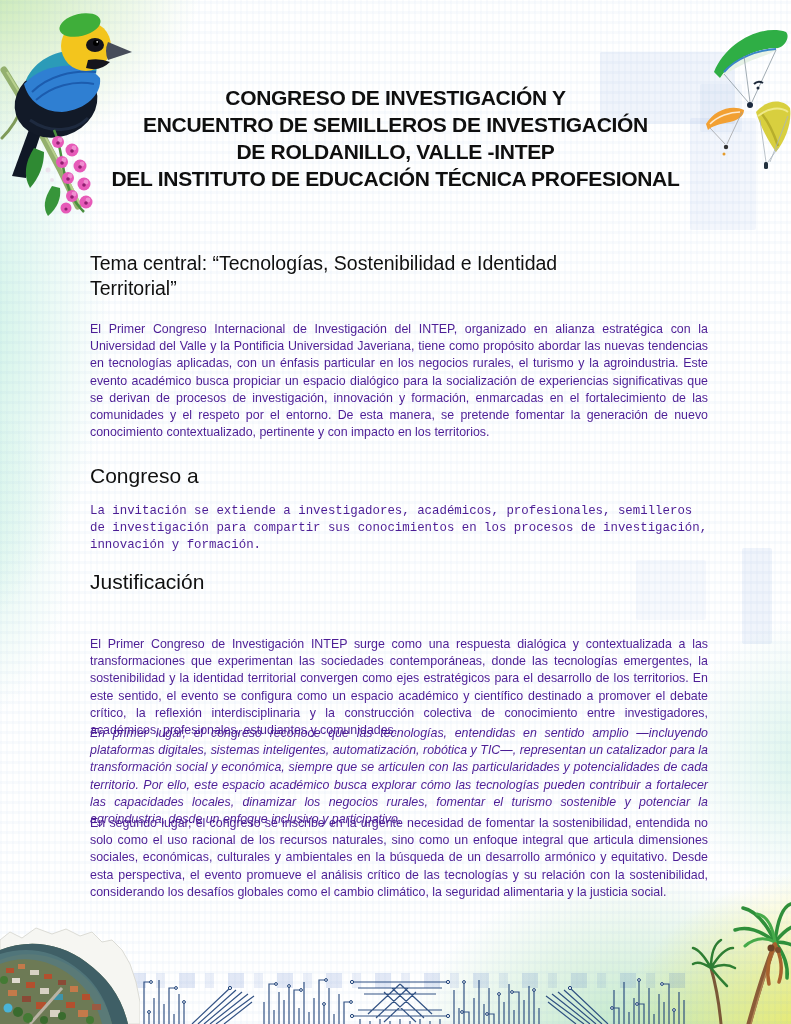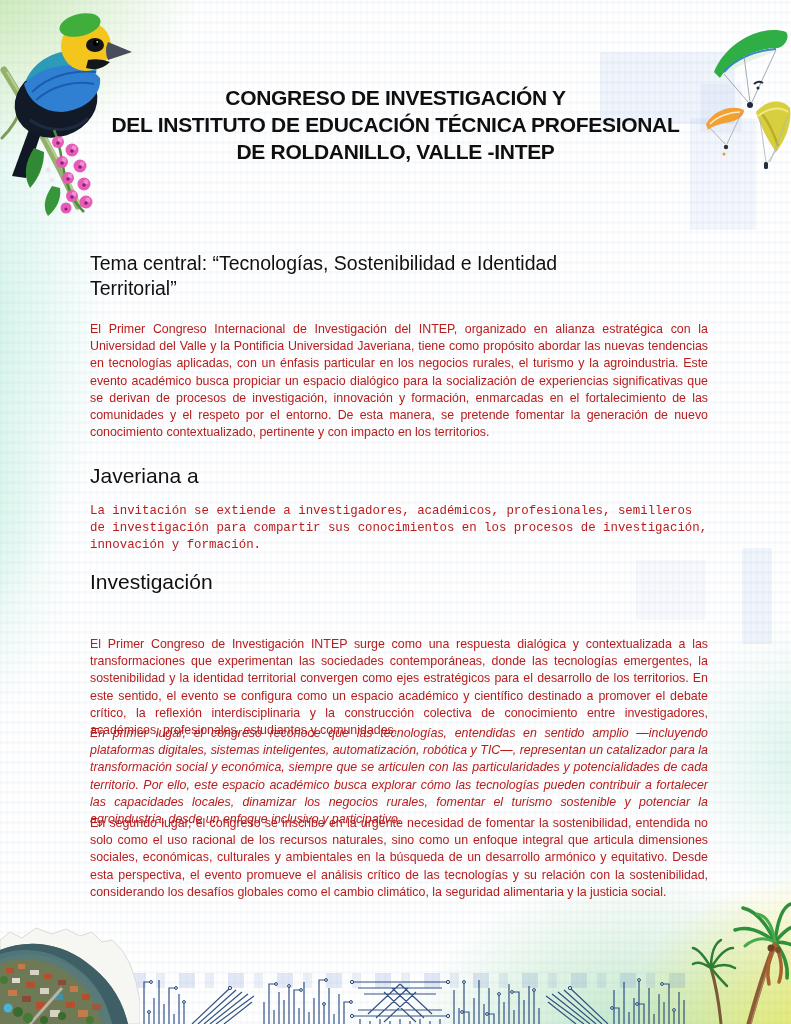--- a/index.html
+++ b/index.html
@@ -39,21 +39,21 @@
     position:absolute;top:84px;left:0;right:0;z-index:3;text-align:center;
     font-weight:bold;font-size:21px;line-height:27px;color:#0f0f0f;letter-spacing:-.3px;
   }
   .title span{display:block;}
   .h{position:absolute;left:90px;z-index:3;margin:0;font-weight:normal;color:#101010;}
   .h-tema{top:251px;width:495px;font-size:19.5px;line-height:25px;}
   .h-dirigido{top:463px;font-size:21px;line-height:26px;}
   .h-just{top:569px;font-size:21px;line-height:26px;}
   .body-text{
     position:absolute;left:90px;width:618px;z-index:3;margin:0;
-    font-size:12.4px;line-height:17.2px;text-align:justify;color:#b91c1c;
+    font-size:12.4px;line-height:17.2px;text-align:justify;color:#4c1d95;
   }
   .p-tema{top:321px;}
   .p-dirigido{top:503px;text-align:left;font-family:Liberation Mono, monospace;}
   .p-j1{top:636px;}
   .p-j2{top:725px;font-style:italic;}
   .p-j3{top:815px;}
   .bird{position:absolute;left:0;top:0;z-index:2;}
   .paragliders{position:absolute;left:700px;top:20px;z-index:2;}
   .town{position:absolute;left:0;bottom:0;z-index:3;}
   .palms{position:absolute;right:0;bottom:0;z-index:2;}
@@ -143,31 +143,32 @@
     <circle cx="24" cy="134" r="1.5" fill="#e59b2c"></circle>
     <path d="M56,92 C66,80 82,78 90,88 C92,102 86,120 76,132 C70,124 60,106 56,92 Z" fill="#d8cf3f"></path>
     <path d="M62,94 C70,104 74,114 78,126" stroke="#b7ae2c" stroke-width="2.5" fill="none"></path>
     <path d="M58,96 C68,88 80,86 88,92" stroke="#efe98a" stroke-width="2" fill="none"></path>
     <path d="M60,100 L66,142 M78,128 L68,142 M88,96 L70,142" stroke="#aab4bc" stroke-width="0.8" fill="none"></path>
     <rect x="64" y="142" width="4" height="7" rx="1.5" fill="#22303e"></rect>
   </svg>
 
   <header class="title">
     <span>CONGRESO DE INVESTIGACIÓN Y</span>
+    <span>ENCUENTRO DE SEMILLEROS DE INVESTIGACIÓN</span>
+    <span>DE ROLDANILLO, VALLE -INTEP</span>
     <span>DEL INSTITUTO DE EDUCACIÓN TÉCNICA PROFESIONAL</span>
-    <span>DE ROLDANILLO, VALLE -INTEP</span>
   </header>
 
   <h2 class="h h-tema">Tema central: “Tecnologías, Sostenibilidad e Identidad Territorial”</h2>
   <p class="body-text p-tema">El Primer Congreso Internacional de Investigación del INTEP, organizado en alianza estratégica con la Universidad del Valle y la Pontificia Universidad Javeriana, tiene como propósito abordar las nuevas tendencias en tecnologías aplicadas, con un énfasis particular en los negocios rurales, el turismo y la agroindustria. Este evento académico busca propiciar un espacio dialógico para la socialización de experiencias significativas que se derivan de procesos de investigación, innovación y formación, enmarcadas en el fortalecimiento de las comunidades y el respeto por el entorno. De esta manera, se pretende fomentar la generación de nuevo conocimiento contextualizado, pertinente y con impacto en los territorios.</p>
 
-  <h2 class="h h-dirigido">Javeriana a</h2>
+  <h2 class="h h-dirigido">Congreso a</h2>
   <p class="body-text p-dirigido">La invitación se extiende a investigadores, académicos, profesionales, semilleros de investigación para compartir sus conocimientos en los procesos de investigación, innovación y formación.</p>
 
-  <h2 class="h h-just">Investigación</h2>
+  <h2 class="h h-just">Justificación</h2>
   <p class="body-text p-j1">El Primer Congreso de Investigación INTEP surge como una respuesta dialógica y contextualizada a las transformaciones que experimentan las sociedades contemporáneas, donde las tecnologías emergentes, la sostenibilidad y la identidad territorial convergen como ejes estratégicos para el desarrollo de los territorios. En este sentido, el evento se configura como un espacio académico y científico destinado a promover el debate crítico, la reflexión interdisciplinaria y la construcción colectiva de conocimiento entre investigadores, académicos, profesionales, estudiantes y comunidades.</p>
   <p class="body-text p-j2">En primer lugar, el congreso reconoce que las tecnologías, entendidas en sentido amplio —incluyendo plataformas digitales, sistemas inteligentes, automatización, robótica y TIC—, representan un catalizador para la transformación social y económica, siempre que se articulen con las particularidades y potencialidades de cada territorio. Por ello, este espacio académico busca explorar cómo las tecnologías pueden contribuir a fortalecer las capacidades locales, dinamizar los negocios rurales, fomentar el turismo sostenible y potenciar la agroindustria, desde un enfoque inclusivo y participativo.</p>
   <p class="body-text p-j3">En segundo lugar, el congreso se inscribe en la urgente necesidad de fomentar la sostenibilidad, entendida no solo como el uso racional de los recursos naturales, sino como un enfoque integral que articula dimensiones sociales, económicas, culturales y ambientales en la búsqueda de un desarrollo armónico y equitativo. Desde esta perspectiva, el evento promueve el análisis crítico de las tecnologías y su relación con la sostenibilidad, considerando los desafíos globales como el cambio climático, la seguridad alimentaria y la justicia social.</p>
 
   <svg id="circuit-svg" class="circuit" width="791" height="54" viewBox="0 0 791 54">
     <g stroke="#1e4178" stroke-width="1.2" fill="none" opacity="0.9">
       <path id="cv" d="M134,54V20M139,54V38M144,54V12h7M149,54V42M154,54V28M159,54V10M164,54V34M169,54V18h7M174,54V44M179,54V24M184,54V32M264,54V32M269,54V14h7M274,54V40M279,54V22M284,54V30M289,54V16M294,54V20h7M299,54V38M304,54V12M309,54V42M314,54V28M319,54V10h7M324,54V34M329,54V18M334,54V44M339,54V24M344,54V32h7M454,54V20M459,54V38M464,54V12M469,54V42h-7M474,54V28M479,54V10M484,54V34M489,54V18M494,54V44h-7M499,54V24M504,54V32M509,54V14M514,54V40M519,54V22h-7M524,54V30M529,54V16M534,54V20M539,54V38M614,54V20M619,54V38h-7M624,54V12M629,54V42M634,54V28M639,54V10M644,54V34h-7M649,54V18M654,54V44M659,54V24M664,54V32M669,54V14h-7M674,54V40M679,54V22M684,54V30"></path>
       <path d="M352,12H448M358,18H442M364,24H436M352,46H448M358,40H442
                M368,44L400,14M376,48L408,18M384,52L416,22
                M432,44L400,14M424,48L392,18M416,52L384,22

